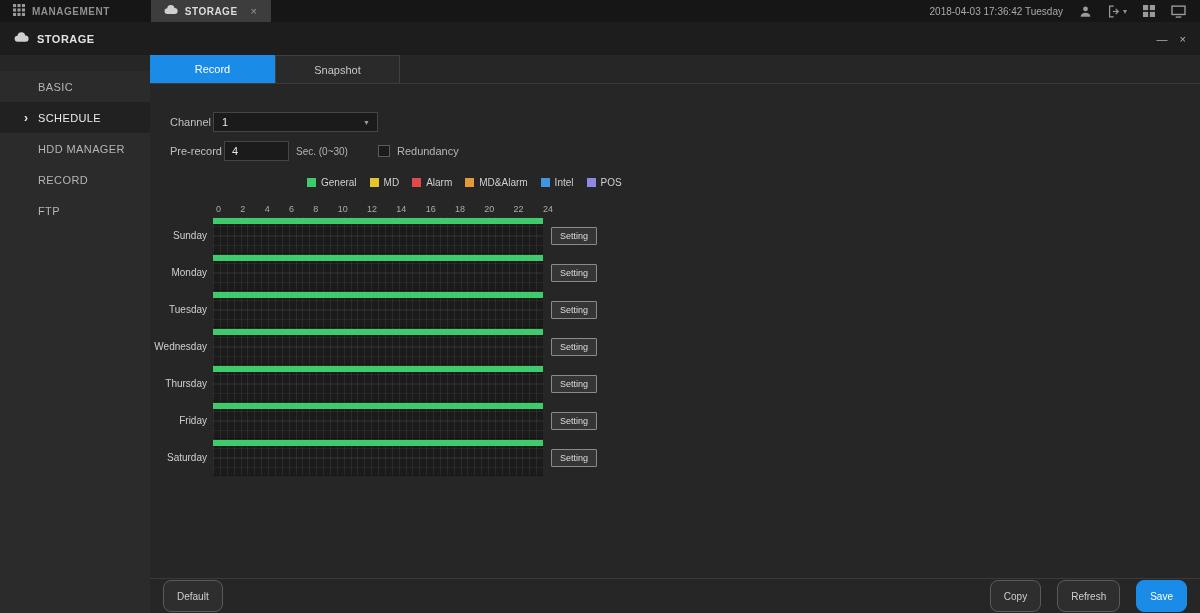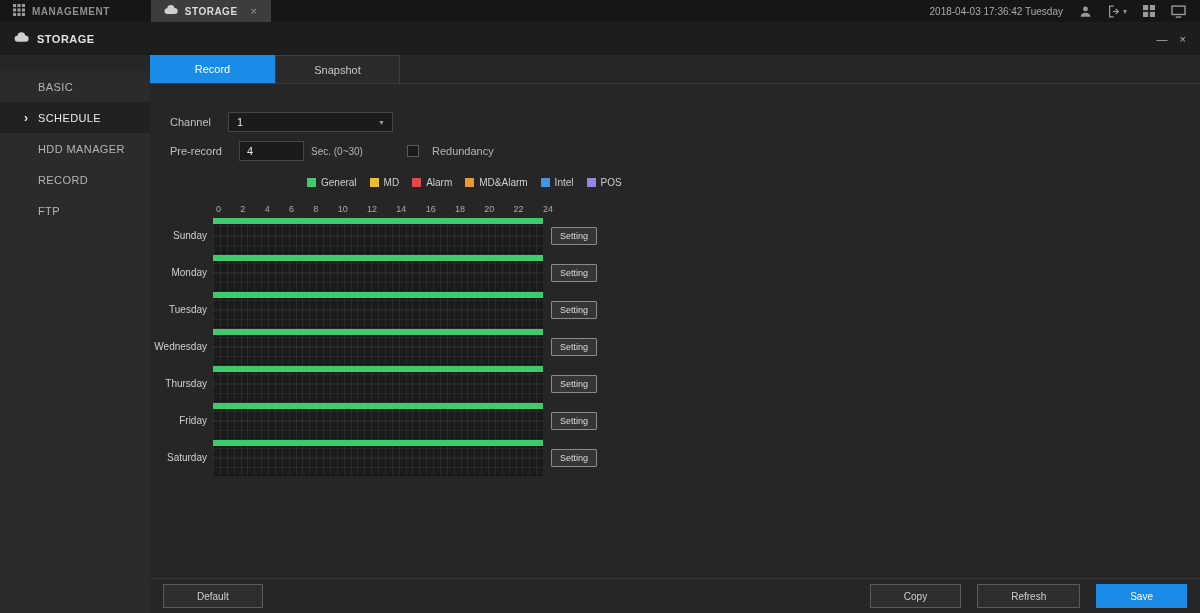--- a/index.html
+++ b/index.html
@@ -49,32 +49,32 @@
   .content { position:absolute; top:55px; left:150px; right:0; bottom:0; background:#262626; }
   .tabs { display:flex; height:29px; border-bottom:1px solid #3a3a3a; }
   .tab {
     width:125px; display:flex; align-items:center; justify-content:center;
     font-size:11px; color:#c8c8c8; background:#2a2a2a; border:1px solid #3f3f3f; border-bottom:none;
   }
   .tab.active { background:#1a8ce8; color:#fff; border:none; }
 
   .form-area { padding:28px 0 0 20px; }
   .form-row { display:flex; align-items:center; height:20px; margin-bottom:9px; }
-  .form-label { min-width:35px; margin-right:17px; color:#c0c0c0; }
+  .form-label { min-width:35px; margin-right:2px; color:#c0c0c0; }
   .select {
     width:165px; height:20px; background:#1b1b1b; border:1px solid #454545;
     display:flex; align-items:center; padding:0 8px; color:#e6e6e6; position:relative;
   }
   .select .caret { position:absolute; right:7px; font-size:7px; color:#9a9a9a; }
   .text-input {
     width:65px; height:20px; background:#1b1b1b; border:1px solid #454545;
     color:#e6e6e6; font-family:inherit; font-size:11px; padding:0 7px;
   }
   .unit { margin-left:7px; color:#b5b5b5; font-size:10px; }
-  .checkbox-wrap { display:flex; align-items:flex-start; gap:13px; margin-left:44px; }
+  .checkbox-wrap { display:flex; align-items:flex-start; gap:7px; margin-left:30px; }
   .checkbox { width:12px; height:12px; background:#1b1b1b; border:1px solid #5a5a5a; }
   .checkbox-label { color:#b5b5b5; }
 
   
   .legend { display:flex; align-items:center; gap:13px; margin:16px 0 16px 157px; }
   .legend-item { display:flex; align-items:center; gap:5px; font-size:10px; color:#cfcfcf; }
   .swatch { width:9px; height:9px; display:inline-block; }
 
   
   .schedule { margin-top:5px; }
@@ -99,22 +99,22 @@
     font-size:9px; font-family:inherit; line-height:16px; text-align:center;
   }
 
   
   .footer {
     position:absolute; left:0; right:0; bottom:0; height:35px;
     border-top:1px solid #3a3a3a; display:flex; align-items:center; padding:0 13px;
     background:#262626;
   }
   .btn {
-    height:24px; padding:0 33px; background:#2e2e2e; border:1px solid #5a5a5a;
-    border-radius:0; color:#cfcfcf; font-size:10px; font-family:inherit;
+    height:32px; padding:0 13px; background:#2e2e2e; border:1px solid #5a5a5a;
+    border-radius:8px; color:#cfcfcf; font-size:10px; font-family:inherit;
   }
   .btn.primary { background:#1a8ce8; border-color:#1a8ce8; color:#fff; }
   .footer-right { margin-left:auto; display:flex; gap:16px; }
 </style>
 </head>
 <body>
 
 <div class="topbar">
   <div class="top-tab interact">
     <span>

